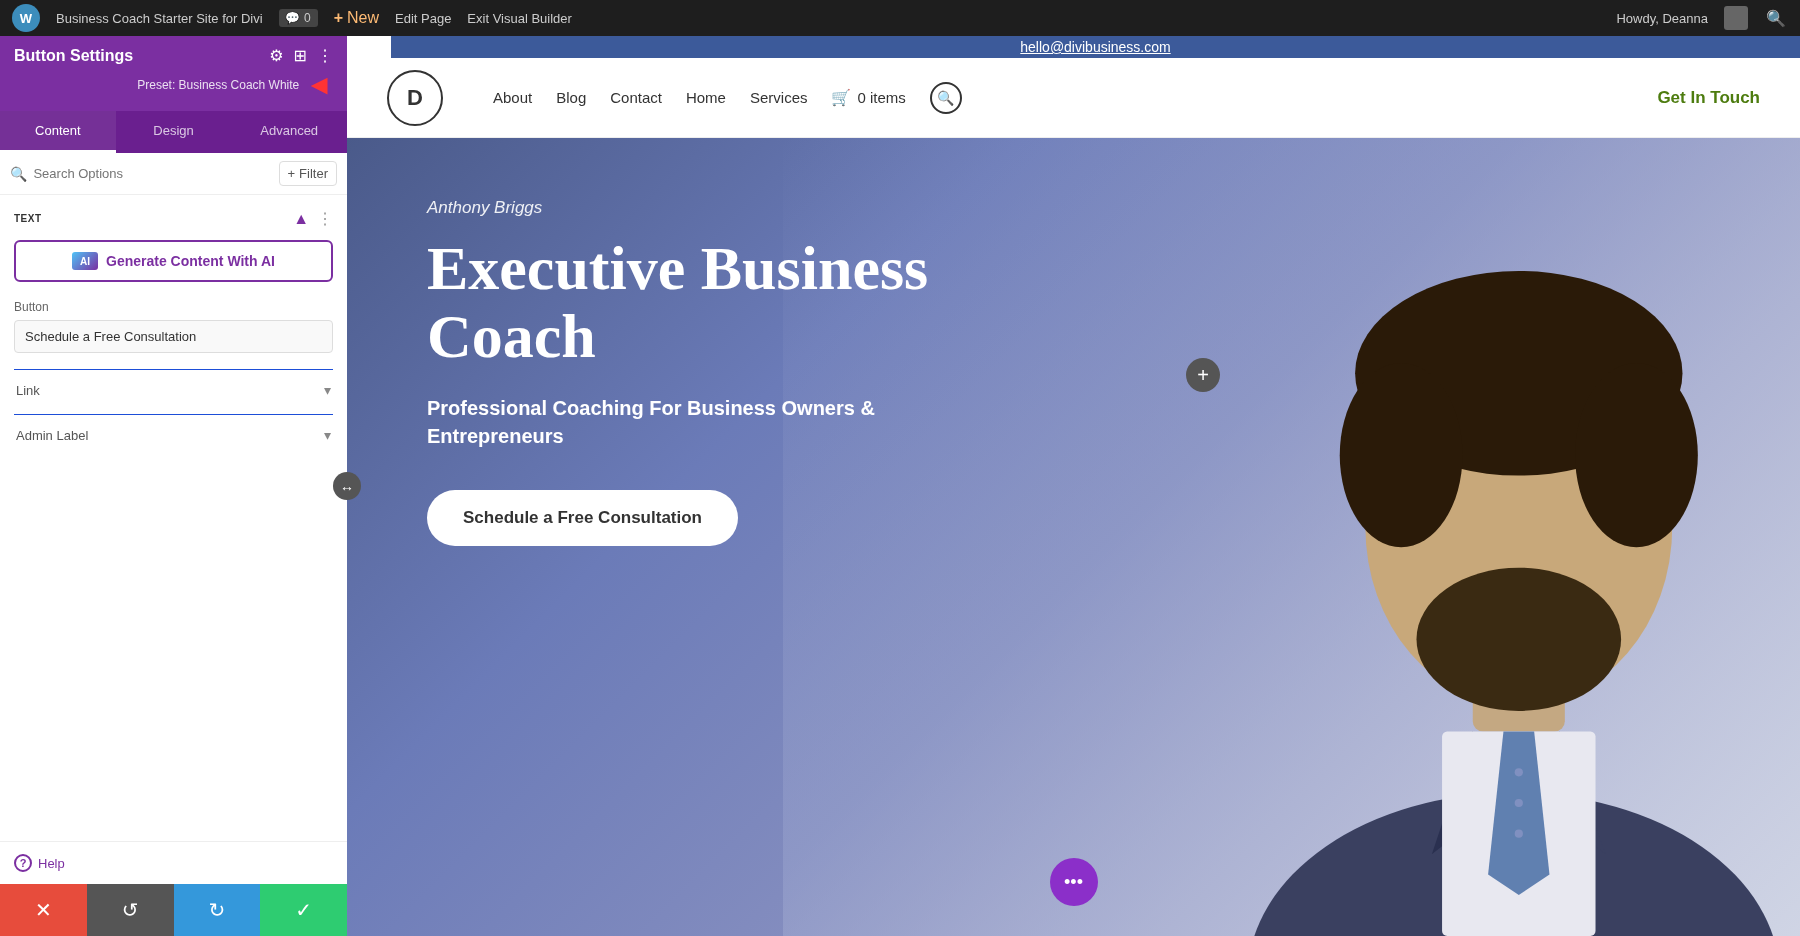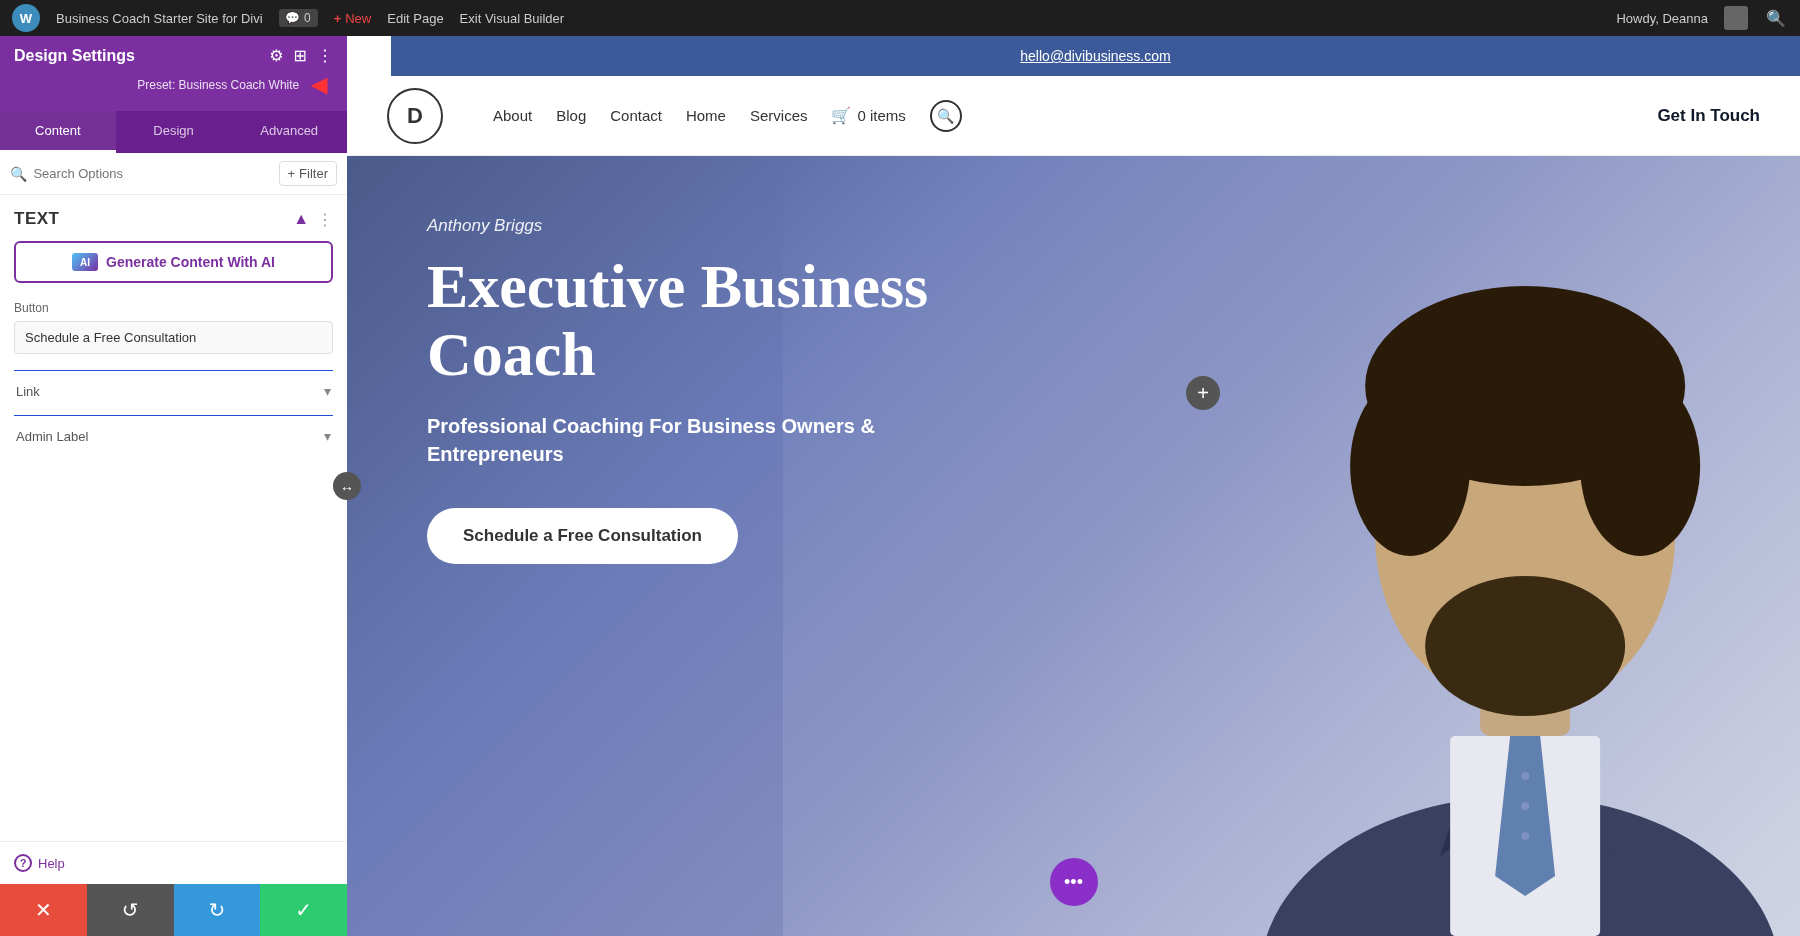--- a/index.html
+++ b/index.html
@@ -26,22 +26,22 @@
     }
     .wp-admin-bar .site-name { color: #ccc; font-size: 13px; }
     .wp-admin-bar .comment-bubble {
       background: #444;
       border-radius: 3px;
       padding: 2px 7px;
       font-size: 12px;
       color: #ccc;
     }
     .wp-admin-bar .new-btn {
-      color: #ef4444;
-      font-size: 13px;
+      color: #fdba74;
+      font-size: 16px;
       display: flex; align-items: center; gap: 4px;
     }
     .wp-admin-bar .new-btn::before { content: '+'; font-weight: bold; }
     .wp-admin-bar .edit-page { color: #ccc; font-size: 13px; }
     .wp-admin-bar .exit-visual { color: #ccc; font-size: 13px; text-align: center; }
     .wp-admin-bar .spacer { flex: 1; }
     .wp-admin-bar .howdy { color: #ccc; font-size: 13px; }
     .wp-admin-bar .avatar {
       width: 24px; height: 24px;
       background: #666;
@@ -166,21 +166,21 @@
     }
 
     
     .section-header {
       display: flex;
       align-items: center;
       justify-content: space-between;
       margin-bottom: 12px;
     }
     .section-title {
-      font-size: 17px;
+      font-size: 10px;
       font-weight: 600;
       color: #333;
       text-transform: uppercase;
       letter-spacing: 0.5px;
     }
     .section-controls {
       display: flex;
       align-items: center;
       gap: 8px;
     }
@@ -320,21 +320,21 @@
     .right-content {
       flex: 1;
       display: flex;
       flex-direction: column;
       overflow: hidden;
     }
 
     
     .site-topbar {
       background: #3c5a9a;
-      height: 40px;
+      height: 22px;
       display: flex;
       align-items: center;
       justify-content: center;
       margin-left: 44px;
     }
     .site-email {
       color: white;
       font-size: 14px;
       text-decoration: underline;
     }
@@ -379,21 +379,21 @@
     }
     .cart-icon { font-size: 16px; }
     .nav-search {
       width: 32px; height: 32px;
       border: 2px solid #333;
       border-radius: 50%;
       display: flex; align-items: center; justify-content: center;
       font-size: 14px; cursor: pointer;
     }
     .get-in-touch {
-      color: #0f172a;
+      color: #4d7c0f;
       font-size: 17px;
       font-weight: 700;
       margin-left: auto;
       cursor: pointer;
     }
 
     
     .hero-section {
       flex: 1;
       position: relative;
@@ -490,21 +490,21 @@
   <div class="avatar"></div>
   <div class="search-icon-wp">🔍</div>
 </div>
 
 <div class="main-layout">
 
   <div class="left-panel">
 
     <div class="panel-header">
       <div class="panel-header-row">
-        <span class="panel-title">Design Settings</span>
+        <span class="panel-title">Button Settings</span>
         <div class="panel-header-icons">
           <span class="panel-header-icon">⚙</span>
           <span class="panel-header-icon">⊞</span>
           <span class="panel-header-icon">⋮</span>
         </div>
       </div>
       <div class="panel-preset">
         <span class="preset-label">Preset: Business Coach White</span>
 
         <span style="color:#ff3333; font-size:28px; font-weight:bold;">◄</span>

